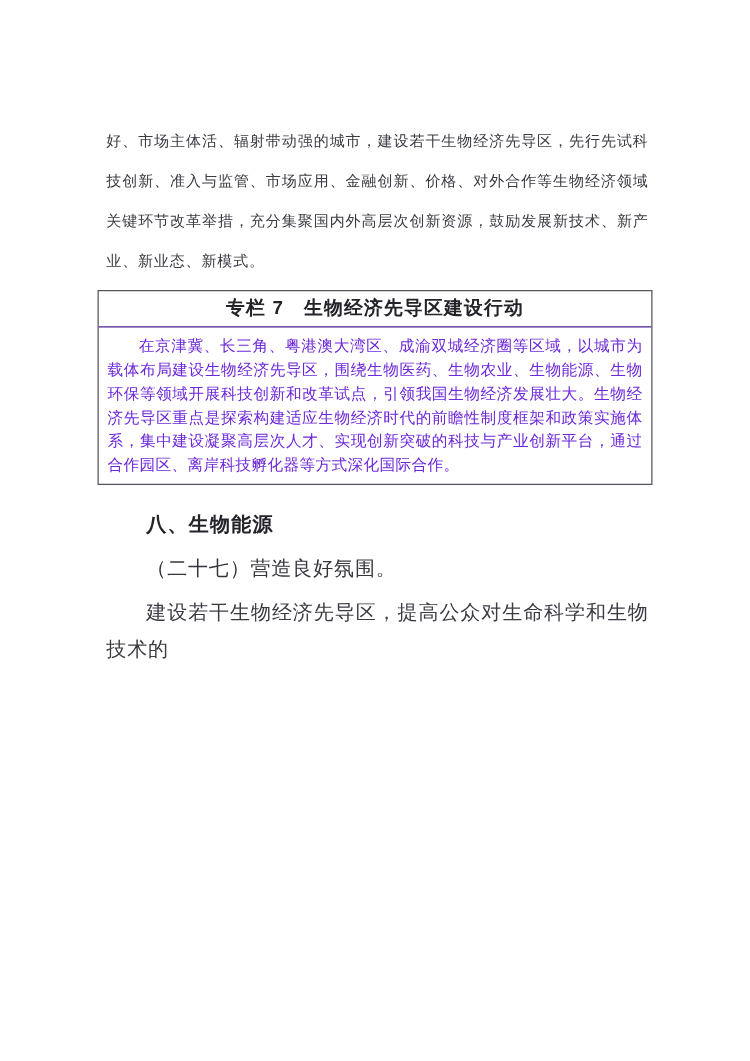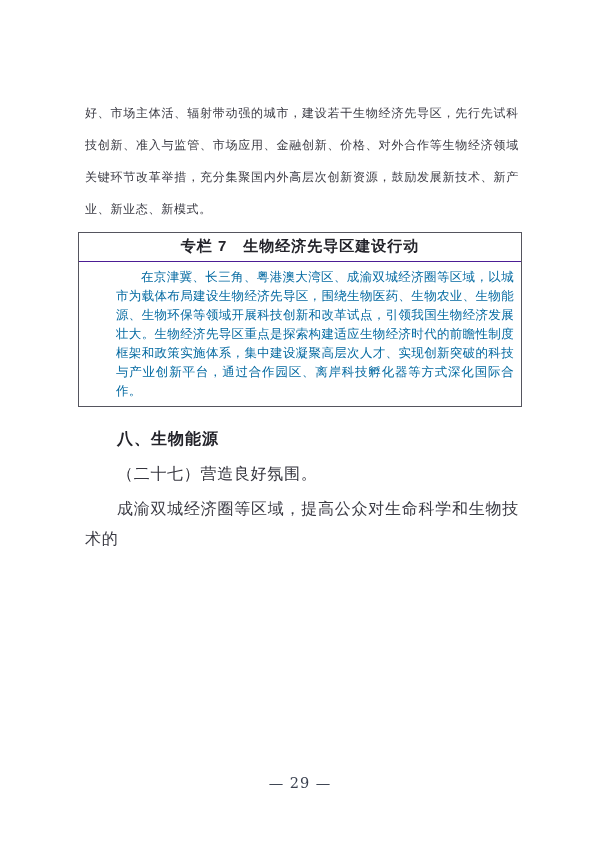--- a/index.html
+++ b/index.html
@@ -45,22 +45,21 @@
     border-bottom: 1px solid #4c1d95;
     letter-spacing: 1px;
   }
   .column-box .box-body {
     font-size: 12.5px;
     line-height: 19px;
     letter-spacing: 0.3px;
     text-align: justify;
     text-justify: inter-character;
     padding: 5px 7px 6px 7px;
-    color: #0369a1;
-    margin-left: 30px;
+    color: #6d28d9;
   }
   .section-heading {
     margin-top: 22px;
     font-family: "Liberation Sans", "DejaVu Sans", sans-serif;
     font-weight: bold;
     color: #23232a;
     font-size: 16px;
     text-indent: 2em;
     letter-spacing: 1px;
   }
@@ -94,17 +93,16 @@
     <div class="box-header">专栏 7　生物经济先导区建设行动</div>
     <div class="box-body indent">在京津冀、长三角、粤港澳大湾区、成渝双城经济圈等区域，以城市为载体布局建设生物经济先导区，围绕生物医药、生物农业、生物能源、生物环保等领域开展科技创新和改革试点，引领我国生物经济发展壮大。生物经济先导区重点是探索构建适应生物经济时代的前瞻性制度框架和政策实施体系，集中建设凝聚高层次人才、实现创新突破的科技与产业创新平台，通过合作园区、离岸科技孵化器等方式深化国际合作。</div>
   </div>
 
   <div class="section-heading">八、生物能源</div>
 
 
 
   <div class="subsection-heading">（二十七）营造良好氛围。</div>
 
-  <div class="par-normal indent par-gap">成渝双城经济圈等区域，提高公众对生命科学和生物技术的</div>
+  <div class="par-normal indent par-gap">建设若干生物经济先导区，提高公众对生命科学和生物技术的</div>
 
-  <div class="page-number">— 29 —</div>
 
 </div>
 
 </body></html>

